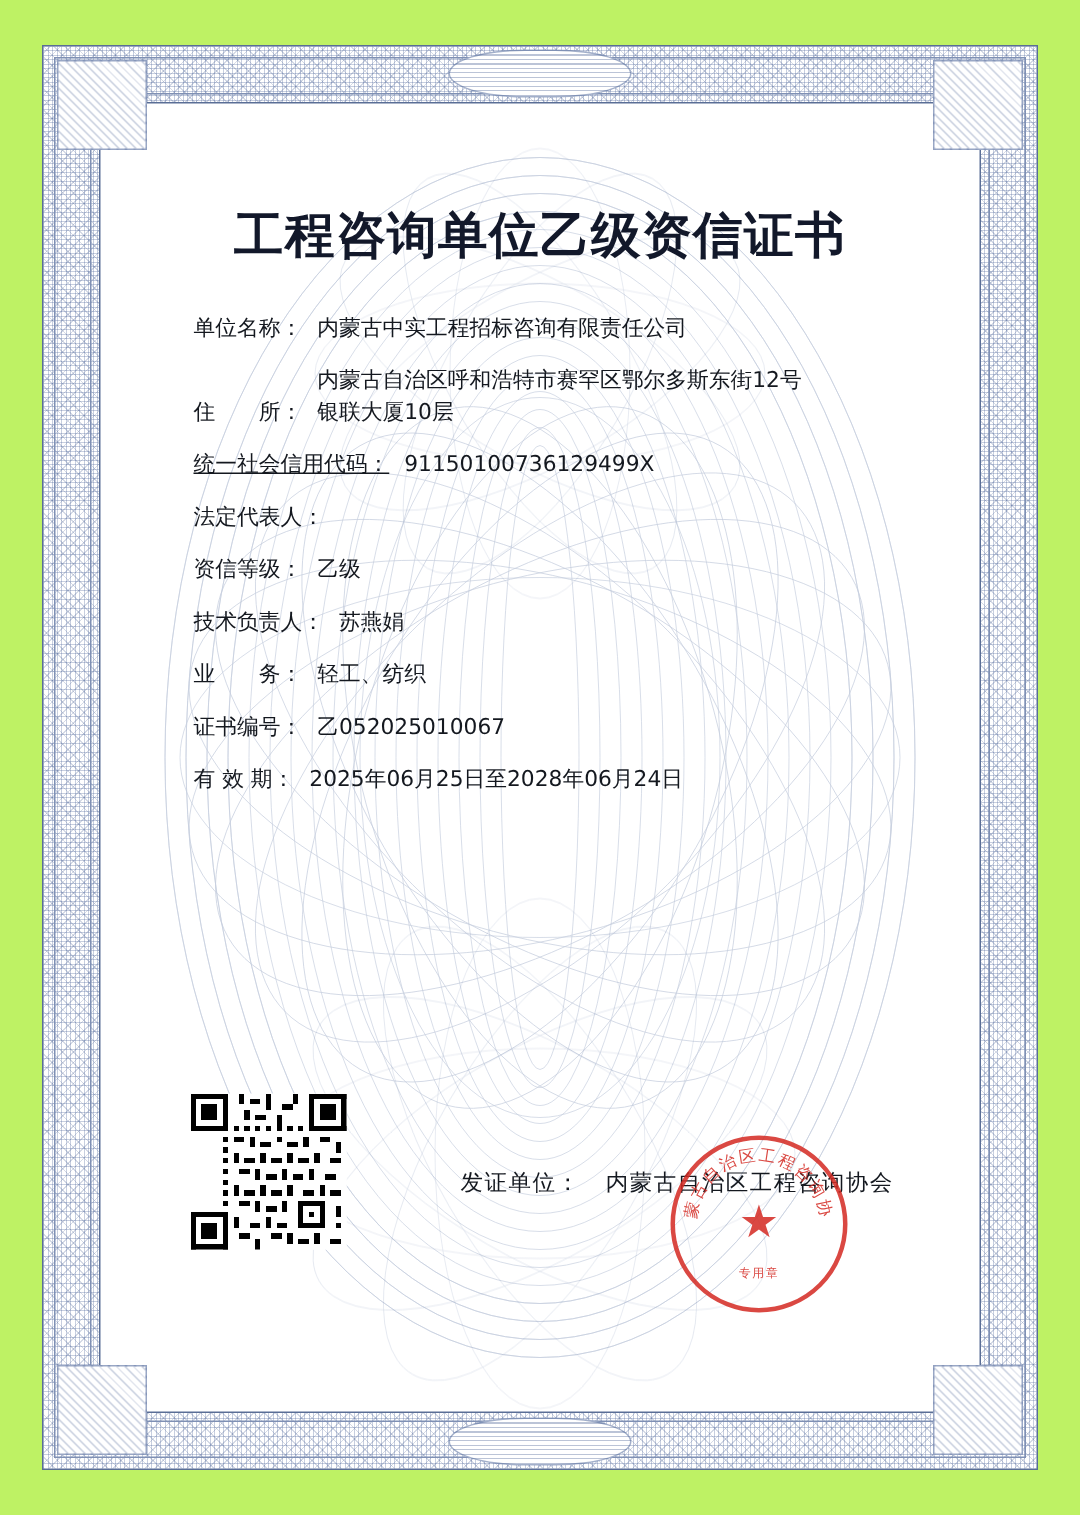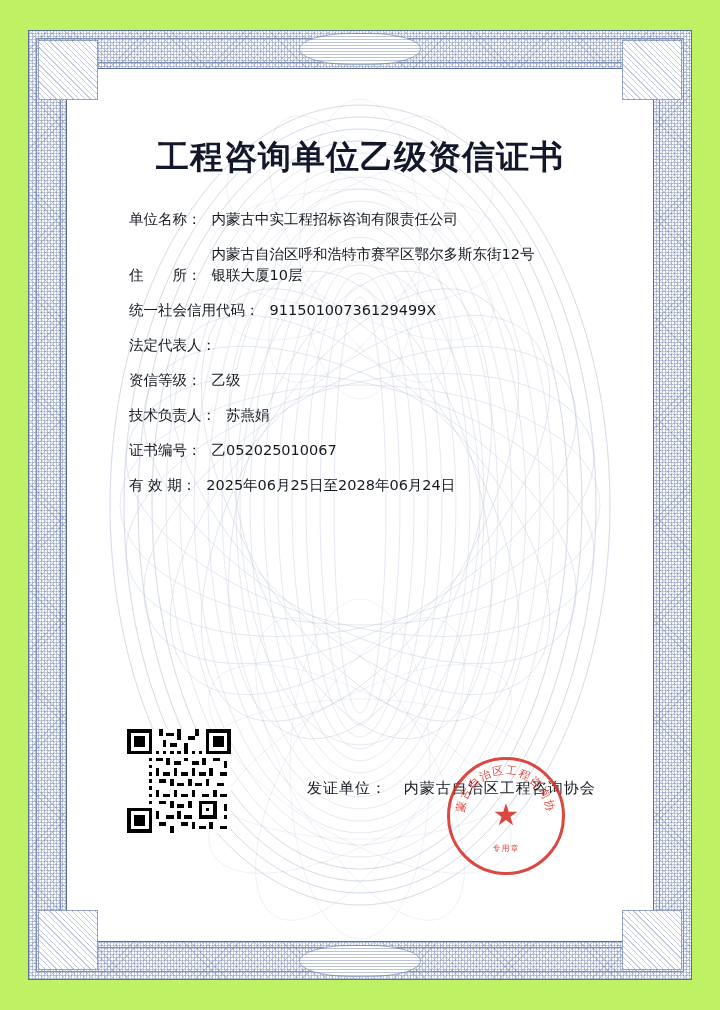--- a/index.html
+++ b/index.html
@@ -152,21 +152,21 @@
   .field-label {
     flex: 0 0 auto;
     white-space: pre;
     font-weight: 500;
   }
   .field-value {
     flex: 1 1 auto;
     padding-left: 10px;
     font-weight: 500;
   }
-  .field-row.wide .field-label { letter-spacing: 0; }
+  .field-row.wide .field-label { letter-spacing: 0; text-decoration: underline; }
   .field-row.addr .field-value { max-width: 330px; }
 
   
   .qr {
     position: absolute;
     left: 60px;
     top: 660px;
     width: 104px;
     height: 104px;
     background: #ffffff;
@@ -383,20 +383,24 @@
         <span class="field-label">资信等级：</span>
         <span class="field-value">乙级</span>
       </div>
 
       <div class="field-row">
         <span class="field-label">技术负责人：</span>
         <span class="field-value">苏燕娟</span>
       </div>
 
 
+      <div class="field-row">
+        <span class="field-label">业　　务：</span>
+        <span class="field-value">轻工、纺织</span>
+      </div>
 
       <div class="field-row">
         <span class="field-label">证书编号：</span>
         <span class="field-value">乙052025010067</span>
       </div>
 
       <div class="field-row">
         <span class="field-label">有 效 期：</span>
         <span class="field-value">2025年06月25日至2028年06月24日</span>
       </div>

